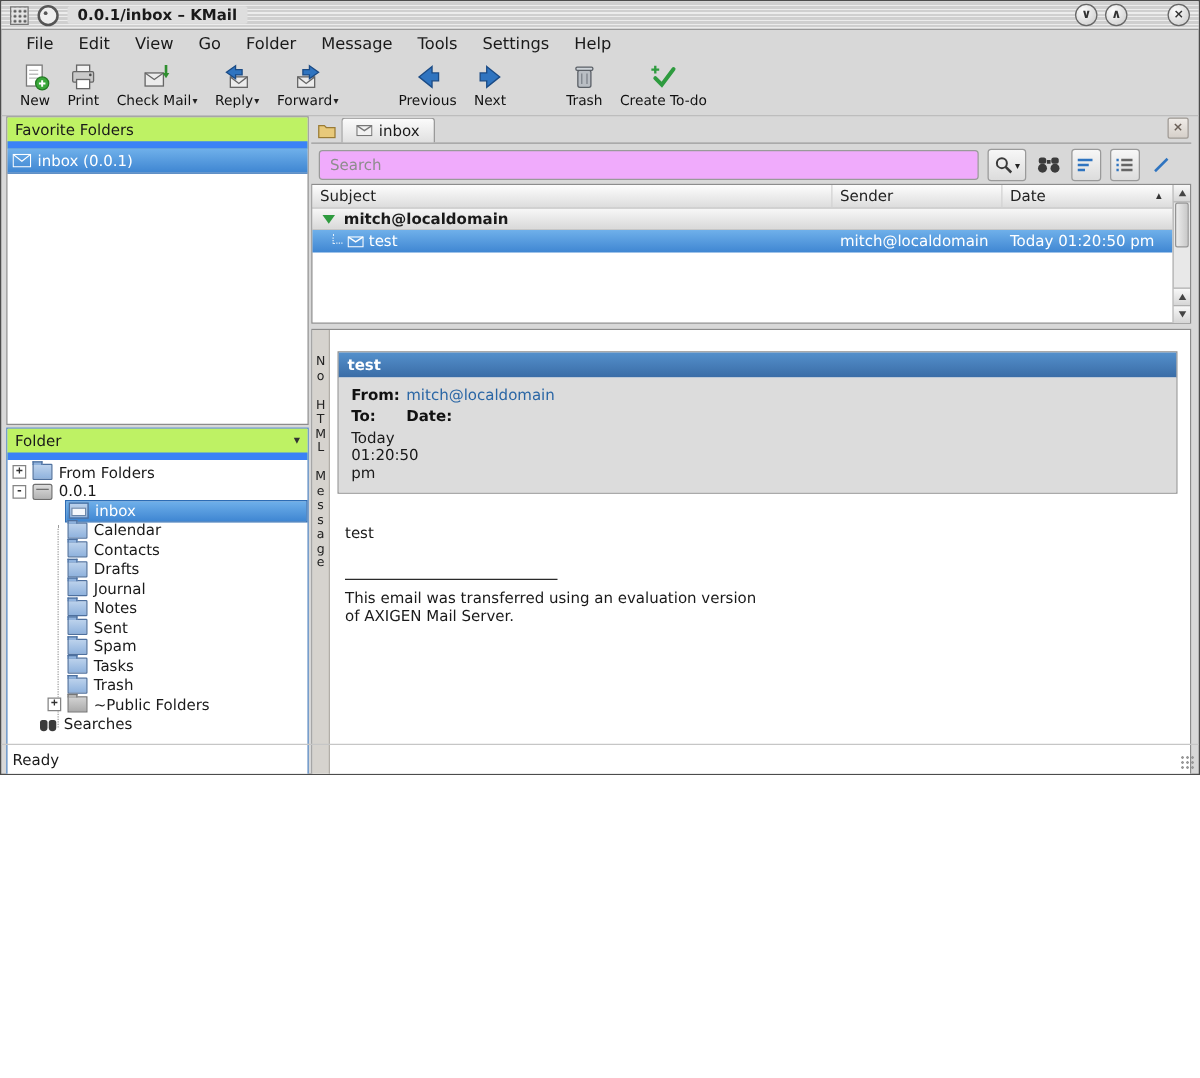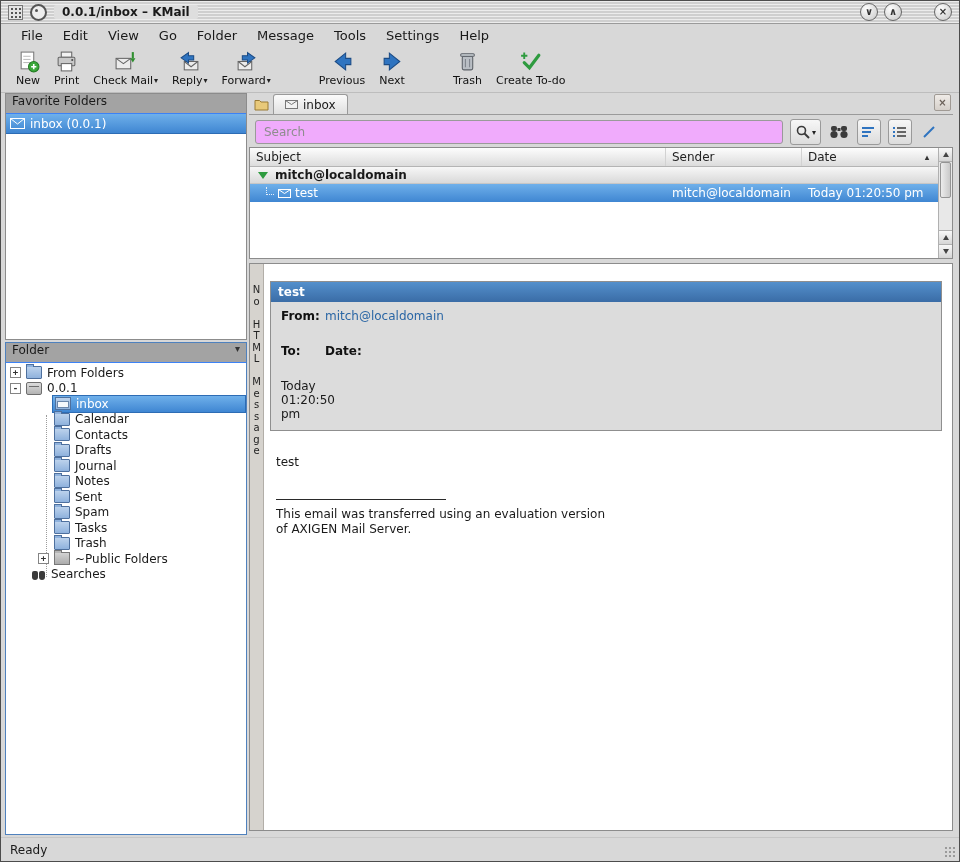--- a/index.html
+++ b/index.html
@@ -1,16 +1,16 @@
 <!DOCTYPE html>
 <html><head>
 <meta charset="utf-8">
 <style>
   html,body{margin:0;padding:0;}
-  .window{position:relative;width:960px;height:862px;background:#d8d8d8;font-family:"DejaVu Sans","Liberation Sans",sans-serif;font-size:12px;color:#1a1a1a;border:1px solid #4c4c4c;box-sizing:border-box;overflow:hidden;}
+  .window{position:relative;width:960px;height:620px;background:#d8d8d8;font-family:"DejaVu Sans","Liberation Sans",sans-serif;font-size:12px;color:#1a1a1a;border:1px solid #4c4c4c;box-sizing:border-box;overflow:hidden;}
 
   
   .titlebar{position:absolute;top:0;left:0;right:0;height:22px;background:repeating-linear-gradient(180deg,#ececec 0 1px,#cfcfcf 1px 3px);border-bottom:1px solid #9a9a9a;display:flex;align-items:center;gap:7px;padding:0 7px;}
   .win-menu-icon{width:13px;height:13px;border:1px solid #777;background-color:#e4e4e4;background-image:radial-gradient(#555 1px,transparent 1.2px);background-size:4px 4px;background-position:1px 1px;}
   .app-icon{width:13px;height:13px;border:2px solid #555;border-radius:50%;background:#eee;position:relative;}
   .app-icon::after{content:"";position:absolute;left:3px;top:3px;width:3px;height:3px;border-radius:50%;background:#555;}
   .title-text{font-weight:bold;font-size:12px;background:#dedede;padding:0 8px;border-radius:2px;}
   .win-buttons{margin-left:auto;display:flex;align-items:center;gap:6px;}
   .win-btn{width:16px;height:16px;border:1px solid #666;border-radius:50%;background:radial-gradient(circle at 35% 30%,#fdfdfd,#c8c8c8);display:flex;align-items:center;justify-content:center;font-size:10px;font-weight:bold;color:#333;line-height:1;}
   .win-btn.close{margin-left:26px;}
@@ -22,21 +22,21 @@
   
   .toolbar{position:absolute;top:46px;left:0;right:0;height:43px;display:flex;align-items:flex-start;padding:2px 0 0 8px;border-bottom:1px solid #bdbdbd;}
   .tbtn{display:flex;flex-direction:column;align-items:center;justify-content:flex-start;padding:1px 7px;font-size:11px;color:#111;border-radius:3px;}
   .tbtn .ticon-big{width:23px;height:23px;display:block;}
   .lblrow{display:flex;align-items:center;gap:1px;margin-top:1px;}
   .ddcaret{font-size:8px;color:#222;}
   .tgap{width:34px;}
 
   
   .fav-panel{position:absolute;top:92px;left:4px;width:240px;height:245px;background:#fff;border:1px solid #8c8c8c;}
-  .panel-header{height:19px;background:#a3a3a3;border-bottom:1px solid #3b82f6;display:flex;align-items:flex-start;padding:0 6px;font-size:12px;}
+  .panel-header{height:19px;background:#bef264;border-bottom:6px solid #3b82f6;display:flex;align-items:center;padding:0 6px;font-size:12px;}
   .panel-header .hdr-caret{margin-left:auto;font-size:10px;color:#333;}
   .fav-item{height:19px;display:flex;align-items:center;gap:5px;padding-left:4px;color:#fff;background:linear-gradient(#6fb0ea,#3f86d2);border-bottom:1px solid #2d6cb4;}
 
   .folder-panel{position:absolute;top:341px;left:4px;width:240px;height:491px;background:#fff;border:1px solid #4f81bd;}
   .tree{position:relative;padding-top:2px;}
   .trow{display:flex;align-items:center;height:15.5px;position:relative;font-size:12px;}
   .lvl0{margin-left:4px;}
   .child{margin-left:46px;}
   .pub{margin-left:32px;}
   .searches{margin-left:26px;}
@@ -94,21 +94,21 @@
   .arrow-down{width:0;height:0;border-left:3px solid transparent;border-right:3px solid transparent;border-top:5px solid #444;}
   .thumb{position:absolute;top:14px;left:1px;right:1px;height:34px;background:linear-gradient(90deg,#ececec,#c9c9c9);border:1px solid #949494;border-radius:2px;}
   .sb-bot-group{position:absolute;bottom:0;left:0;right:0;}
 
   
   .preview{position:absolute;top:262px;left:248px;width:704px;height:568px;background:#fff;border:1px solid #8c8c8c;box-sizing:border-box;}
   .htmlbar{position:absolute;top:0;left:0;bottom:0;width:14px;background:#d6d3ce;border-right:1px solid #b2aea8;font-size:10px;line-height:11.5px;text-align:center;padding-top:20px;color:#222;white-space:pre-line;box-sizing:border-box;}
   .pcontent{position:absolute;left:14px;top:0;right:0;bottom:0;overflow:hidden;}
   .mheader{margin:17px 10px 0 6px;border:1px solid #8f8f8f;}
   .mtitle{height:20px;background:linear-gradient(#5490cc,#3a6ca6);color:#fff;font-weight:bold;display:flex;align-items:center;padding:0 7px;font-size:12px;}
-  .mfields{background:#dcdcdc;padding:7px 8px 9px 10px;display:grid;grid-template-columns:44px 1fr;row-gap:21px;font-size:12px;}
+  .mfields{background:#dcdcdc;padding:7px 8px 9px 10px;display:grid;grid-template-columns:44px 1fr;row-gap:3px;font-size:12px;}
   .flabel{font-weight:bold;color:#111;}
   .flink{color:#2a66a5;}
   .mbody{margin:24px 0 0 12px;font-size:12px;}
   .msep{width:170px;border-top:1px solid #2a2a2a;margin:30px 0 7px 12px;}
   .mfooter{margin-left:12px;line-height:15px;white-space:pre-line;font-size:12px;}
 
   
   .statusbar{position:absolute;left:0;right:0;bottom:0;height:23px;display:flex;align-items:center;padding-left:9px;border-top:1px solid #c6c6c6;font-size:12px;}
   .grip{position:absolute;right:3px;bottom:3px;width:12px;height:12px;background-image:radial-gradient(#9a9a9a 1px,transparent 1.2px);background-size:4px 4px;}
 

